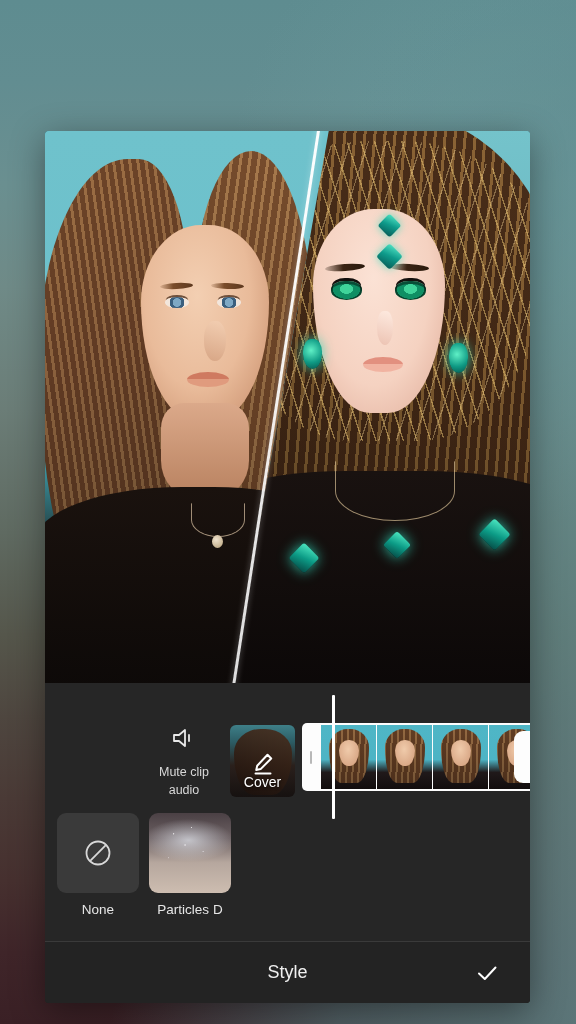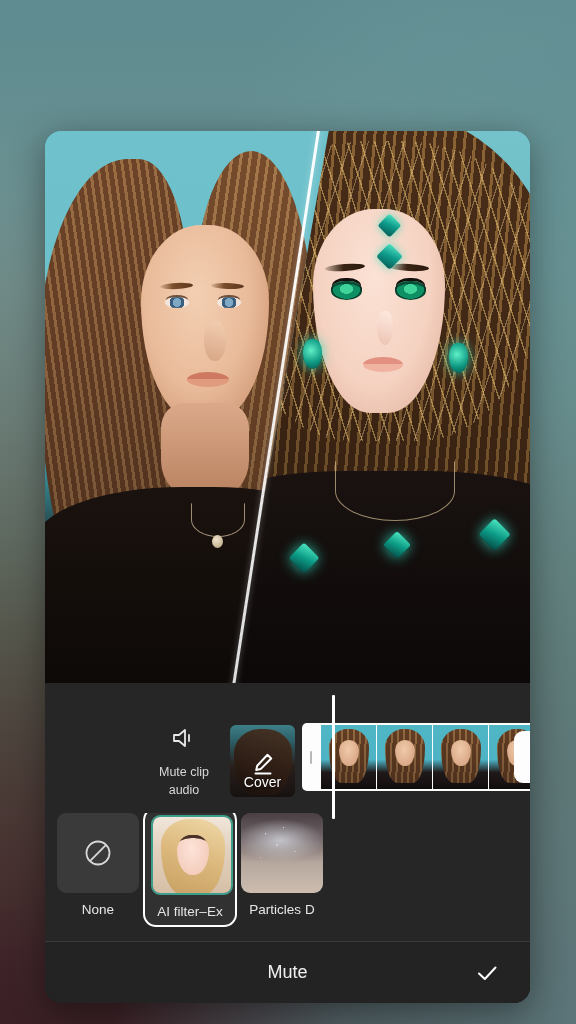--- a/index.html
+++ b/index.html
@@ -59,21 +59,21 @@
     text-shadow: 0 1px 5px rgba(0,0,0,0.22);
   }
 
   
   .phone {
     position: absolute;
     left: 45px;
     top: 131px;
     width: 485px;
     height: 872px;
-    border-radius: 16px;
+    border-radius: 4px;
     overflow: hidden;
     background: #1e1e1e;
     box-shadow: 0 8px 34px rgba(0,0,0,0.40);
     z-index: 5;
   }
 
   
   .preview {
     position: absolute;
     left: 0; top: 0;
@@ -700,42 +700,36 @@
               <div class="th-none">
                 <svg width="32" height="32" viewBox="0 0 32 32">
                   <circle cx="16" cy="16" r="11.5" fill="none" stroke="#d8d8d8" stroke-width="1.8"></circle>
                   <path d="M8.2 23.8 L23.8 8.2" stroke="#d8d8d8" stroke-width="1.8"></path>
                 </svg>
               </div>
             </div>
             <span class="fname">None</span>
           </div>
 
-          <div class="filter selected">
-            <div class="thumb">
-              <div class="th-ai-ex"></div>
-            </div>
-            <span class="fname">AI filter–Ex</span>
-          </div>
 
 
 
 
           <div class="filter">
             <div class="thumb">
               <div class="th-particles"></div>
             </div>
             <span class="fname">Particles D</span>
           </div>
 
         </div>
       </div>
 
       <div class="bottom-bar">
-        <span class="style-label">Mute</span>
+        <span class="style-label">Style</span>
         <div class="confirm-btn">
           <svg width="28" height="28" viewBox="0 0 28 28">
             <path d="M6 14.5 L11.8 20 L22.5 8.5" fill="none" stroke="#ffffff" stroke-width="2" stroke-linecap="round" stroke-linejoin="round"></path>
           </svg>
         </div>
       </div>
 
     </div>
   </div>
 </div>

